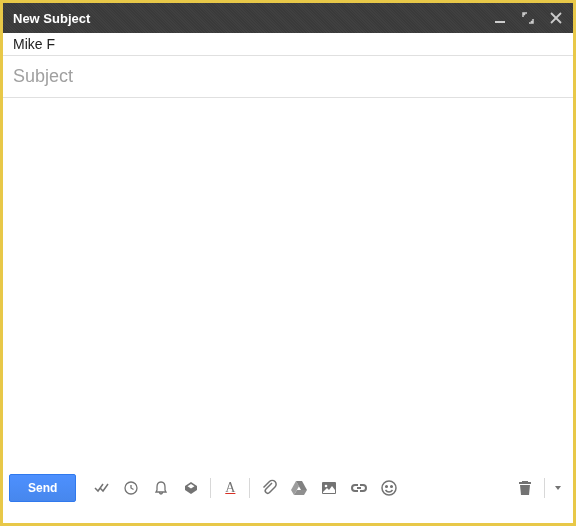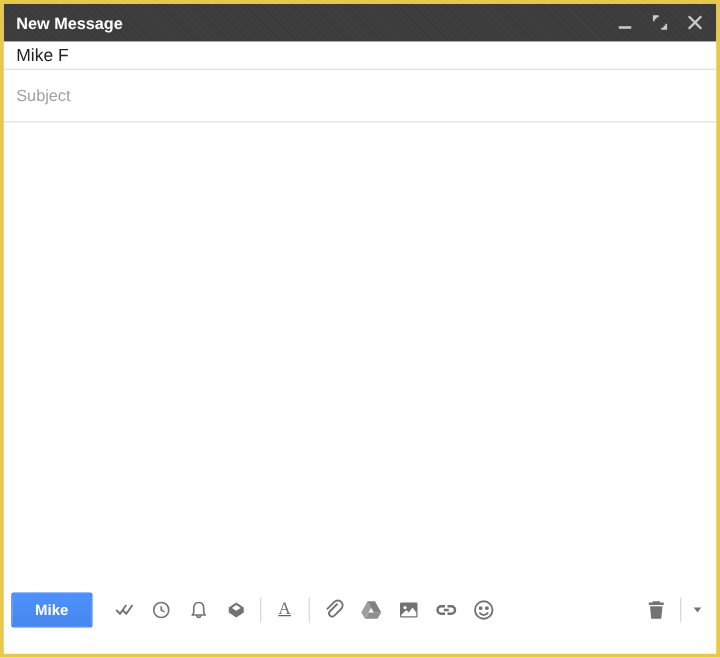--- a/index.html
+++ b/index.html
@@ -6,40 +6,40 @@
 body { width:576px; height:526px; font-family:Arial,Helvetica,sans-serif; background:#fff; border:3px solid #e8c848; overflow:hidden; }
 .header { height:30px; background: repeating-linear-gradient(45deg,#3a3a3a,#3a3a3a 1px,#404040 1px,#404040 2px); background-color:#3d3d3d; display:flex; align-items:center; padding:0 10px; color:#fff; }
 .header-title { font-size:13px; font-weight:bold; flex:1; }
 .header-controls { display:flex; gap:14px; align-items:center; }
 .hbtn { width:14px; height:14px; display:flex; align-items:center; justify-content:center; cursor:pointer; color:#ccc; }
 .hbtn svg { width:12px; height:12px; }
 .field-row { display:flex; align-items:center; padding:0 10px; border-bottom:1px solid #e0e0e0; }
 .to-row { height:23px; }
 .subject-row { height:42px; }
 .field-text { font-size:14px; color:#222; }
-.field-input { border:none; outline:none; width:100%; font-size:13px; color:#404040; }
+.field-input { border:none; outline:none; width:100%; font-size:18px; color:#404040; }
 .field-input::placeholder { color:#a0a0a0; }
 .body-area { height:373px; padding:10px; outline:none; }
 .footer { height:34px; display:flex; align-items:center; padding:0 6px; gap:0; }
 .send-btn { background:#1a73e8; background:linear-gradient(#4d90fe,#4787ed); color:#fff; border:1px solid #3079ed; font-size:12px; font-weight:bold; height:28px; padding:0 18px; border-radius:2px; cursor:pointer; margin-right:10px; }
 .tool-group { display:flex; align-items:center; gap:0; }
 .tool { width:30px; height:28px; display:flex; align-items:center; justify-content:center; cursor:pointer; color:#737373; }
 .tool svg { width:18px; height:18px; }
 .tool.sm svg { width:16px; height:16px; }
 .divider { width:1px; height:20px; background:#d8d8d8; margin:0 4px; }
 .flex-spacer { flex:1; }
 .formatA { font-family:Georgia,serif; font-size:14px; color:#737373; text-decoration:underline; text-decoration-color:#d93025; }
 .more-arrow { width:18px; height:28px; display:flex; align-items:center; justify-content:center; cursor:pointer; color:#737373; }
 .more-arrow svg{width:8px;height:8px;}
 </style>
 </head>
 <body>
 
 <div class="header">
-  <div class="header-title">New Message</div>
+  <div class="header-title">New Subject</div>
   <div class="header-controls">
     <div class="hbtn" title="Minimize">
       <svg viewBox="0 0 12 12">
           <line x1="1" y1="10" x2="11" y2="10" stroke="currentColor" stroke-width="2"></line>
         </svg>
     </div>
     <div class="hbtn" title="Full screen">
       <svg viewBox="0 0 12 12" stroke="currentColor" stroke-width="1.5" fill="none">
         <path d="M1 5 L1 1 L5 1 M3 3 L1 1"></path>
           <path d="M11 7 L11 11 L7 11 M9 9 L11 11"></path>
@@ -58,21 +58,21 @@
   <span class="field-text">Mike F</span>
 </div>
 
 <div class="field-row subject-row">
   <input class="field-input" placeholder="Subject" style="">
 </div>
 
 <div class="body-area" contenteditable="true" style=""></div>
 
 <div class="footer">
-  <button class="send-btn">Mike</button>
+  <button class="send-btn">Send</button>
 
   <div class="tool-group">
     <div class="tool sm" title="Spell check">
       <svg viewBox="0 0 16 16" fill="none" stroke="currentColor" stroke-width="1.5">
           <path d="M2 8 L5 11 L10 4"></path>
           <path d="M7 8 L10 11 L15 4"></path>
         </svg>
     </div>
     <div class="tool sm" title="Schedule send">
       <svg viewBox="0 0 16 16" fill="none" stroke="currentColor" stroke-width="1.3">

